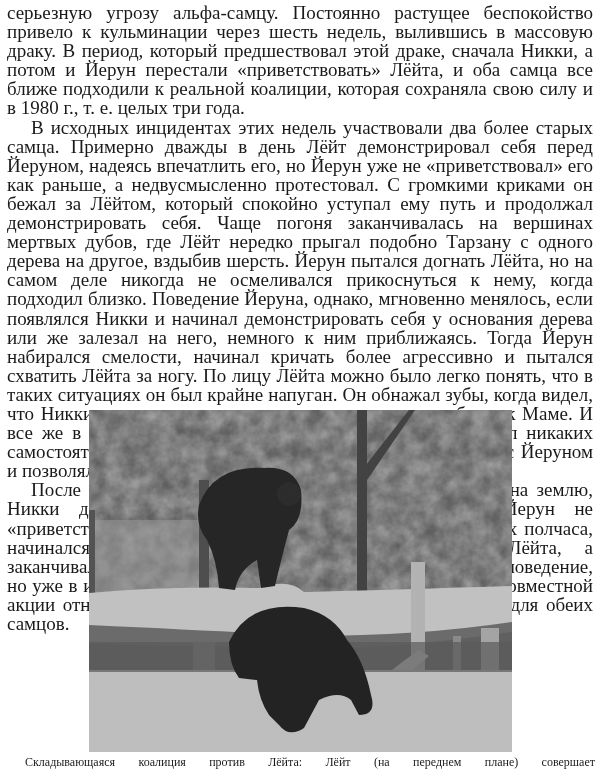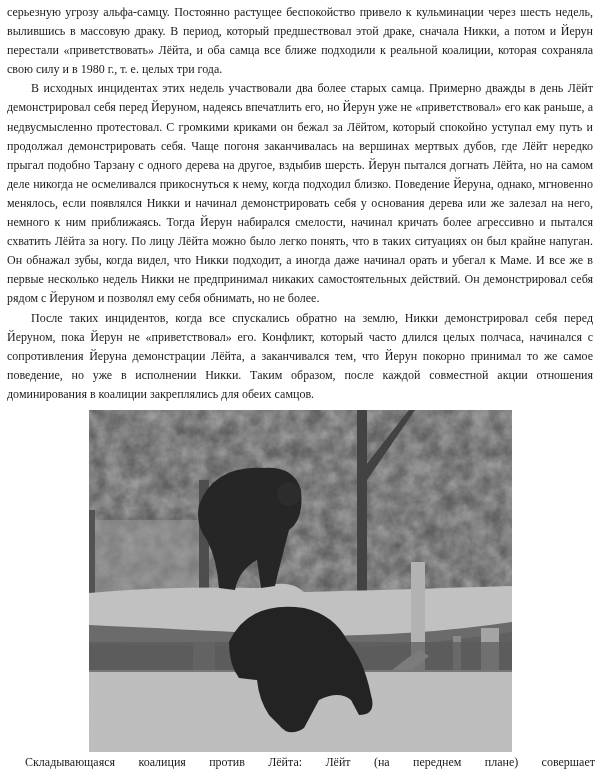--- a/index.html
+++ b/index.html
@@ -3,21 +3,21 @@
 <meta charset="utf-8">
 <style>
   html, body { margin: 0; padding: 0; background: #ffffff; }
   body {
     width: 600px; height: 777px; overflow: hidden; position: relative;
     font-family: "Liberation Serif", "DejaVu Serif", serif;
     color: #1a1a1a;
   }
   .page { position: absolute; left: 7px; top: 3px; width: 586px; }
   .para {
-    margin: 0; font-size: 12px; line-height: 19.1px;
+    margin: 0; font-size: 19px; line-height: 19.1px;
     text-align: justify; text-align-last: left;
     text-indent: 0;
   }
   .para.indent { text-indent: 24px; }
   .photo {
     position: absolute; left: 89px; top: 410px; width: 423px; height: 342px;
     overflow: hidden; background: #6b6b6b;
   }
   .photo svg { display: block; }
   .caption {

